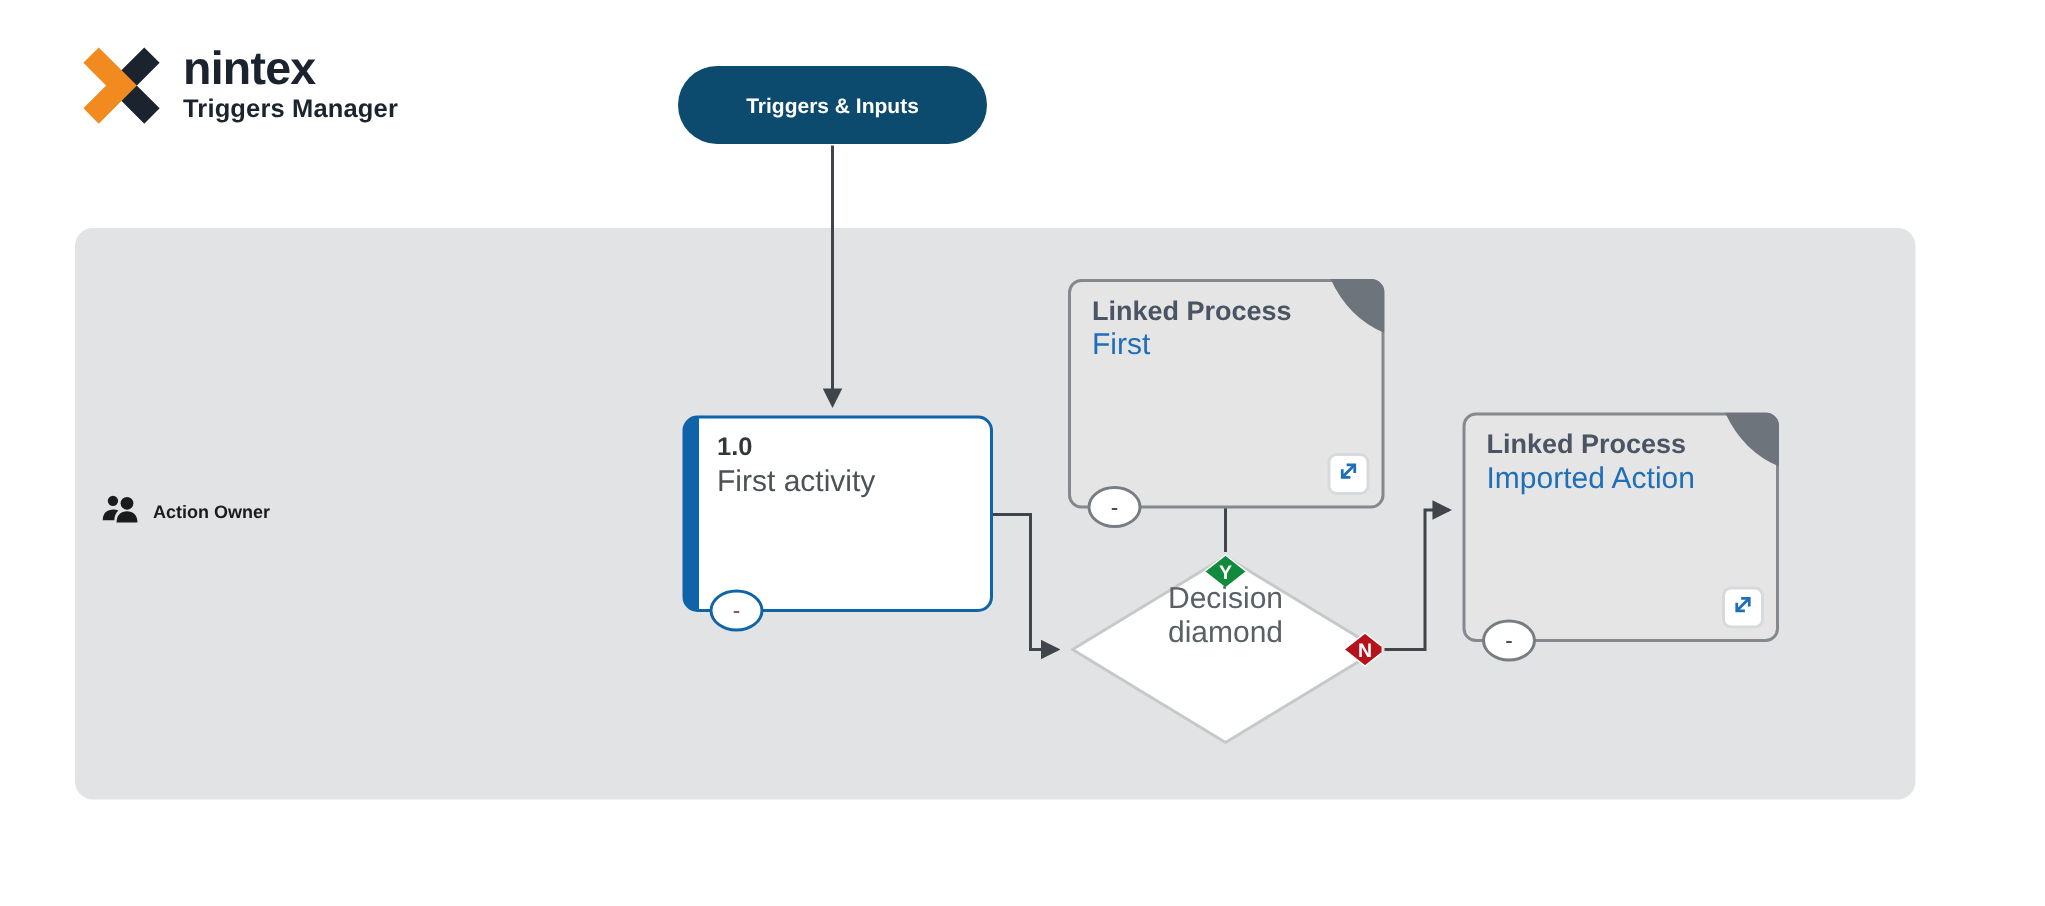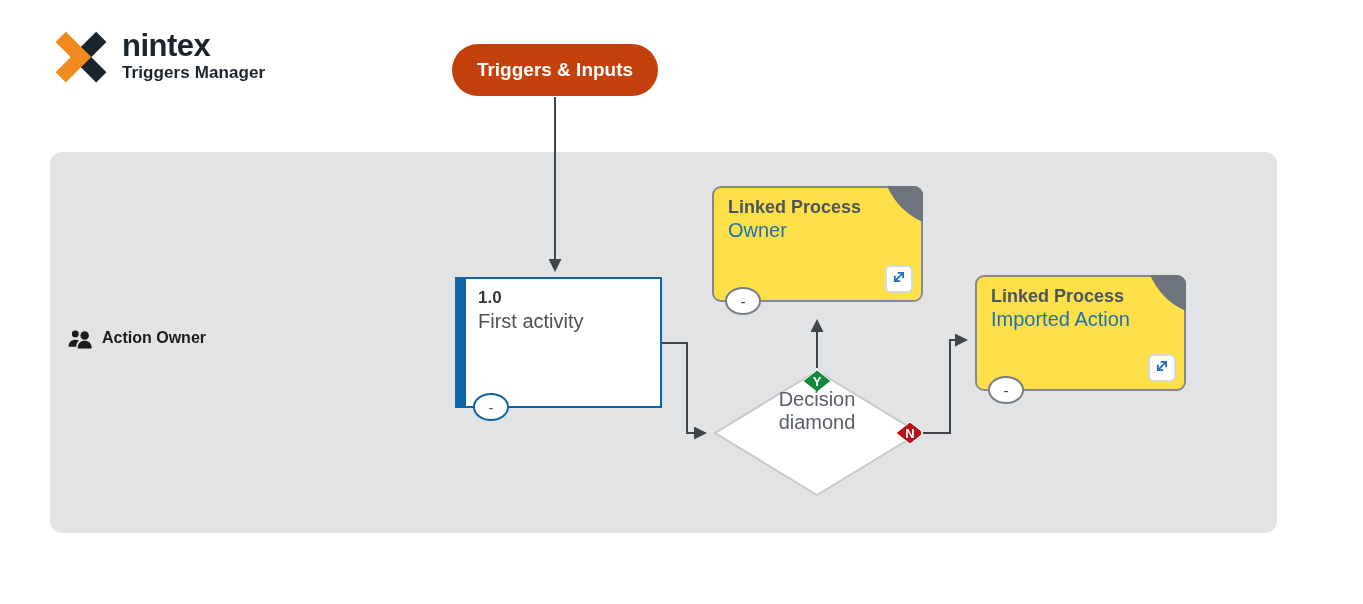--- a/index.html
+++ b/index.html
@@ -6,46 +6,46 @@
   body { background:#fff; font-family:"Liberation Sans", sans-serif; }
   .canvas { position:relative; width:1363px; height:604px; background:#ffffff; overflow:hidden; }
 
   
   .brand { position:absolute; left:52px; top:30px; display:flex; align-items:flex-start; gap:12px; }
   .brand-text { display:flex; flex-direction:column; line-height:1; }
   .brand-name { font-size:31px; font-weight:bold; color:#1b242e; letter-spacing:-0.5px; }
   .brand-sub  { font-size:17px; font-weight:bold; color:#1b242e; margin-top:3px; letter-spacing:0.1px; }
 
   .trigger-pill { position:absolute; left:452px; top:44px; width:206px; height:52px;
-    background:#c2410c; border-radius:26px; display:flex; align-items:center; justify-content:center;
-    color:#fff; font-weight:bold; font-size:19px; cursor:pointer; }
+    background:#0c4a6e; border-radius:26px; display:flex; align-items:center; justify-content:center;
+    color:#fff; font-weight:bold; font-size:14px; cursor:pointer; }
 
   
   .lane { position:absolute; left:50px; top:152px; width:1227px; height:381px;
     background:#e2e3e5; border-radius:12px; }
-  .lane-label { position:absolute; left:68px; top:329px; display:flex; align-items:flex-start; gap:9px;
-    color:#1b1b1b; font-weight:bold; font-size:16px; z-index:3; }
+  .lane-label { position:absolute; left:68px; top:329px; display:flex; align-items:center; gap:9px;
+    color:#1b1b1b; font-weight:bold; font-size:12px; z-index:3; }
 
   
   .wires { position:absolute; left:0; top:0; z-index:2; pointer-events:none; }
 
   
   .node { position:absolute; z-index:3; }
   .activity { left:455px; top:277px; width:207px; height:131px; background:#fff;
-    border:2px solid #0f63a8; border-left-width:11px; border-radius:0; cursor:pointer; }
+    border:2px solid #0f63a8; border-left-width:11px; border-radius:10px; cursor:pointer; }
   .activity-num  { margin:9px 0 2px 12px; font-size:17px; font-weight:bold; color:#33373b; }
   .activity-name { margin-left:12px; font-size:20px; color:#4d5256; }
 
   .badge { position:absolute; width:36px; height:28px; background:#fff; border-radius:50%;
     display:flex; align-items:center; justify-content:center; font-size:15px; cursor:pointer; }
   .badge-blue { left:7px; bottom:-15px; border:2.5px solid #0f63a8; color:#8d3c3c; }
   .badge-gray { left:11px; bottom:-15px; border:2.5px solid #777d83; color:#2a3a55; }
 
   
-  .linked { width:211px; height:116px; background:#fde047; border:2px solid #85898e;
+  .linked { width:211px; height:153px; background:#e5e5e5; border:2px solid #85898e;
     border-radius:9px; cursor:pointer; }
   .linked-test     { left:712px; top:186px; }
   .linked-imported { left:975px; top:275px; }
   .linked-title { margin:9px 0 1px 14px; font-size:18px; font-weight:bold; color:#4a5462; }
   .linked-name  { margin-left:14px; font-size:20px; color:#1e6fb8; }
   .fold { position:absolute; top:-2px; right:-2px; width:36px; height:36px;
     overflow:hidden; border-top-right-radius:9px; }
   .expand-btn { position:absolute; right:8px; bottom:7px; width:28px; height:28px;
     background:#fff; border:2px solid #d7dadd; border-radius:6px;
     display:flex; align-items:center; justify-content:center; cursor:pointer; }
@@ -106,21 +106,21 @@
     <div class="badge badge-blue">-</div>
   </div>
 
   <div class="node linked linked-test">
     <div class="fold">
       <svg width="36" height="36">
           <path d="M0,0 L36,0 L36,36 Q12,26 0,0 Z" fill="#6d747b"></path>
         </svg>
     </div>
     <div class="linked-title">Linked Process</div>
-    <div class="linked-name">Owner</div>
+    <div class="linked-name">First</div>
     <div class="expand-btn">
       <span>
         <svg width="20" height="20" viewBox="0 0 24 24" fill="none" stroke="#1e6fb8" stroke-width="2.2">
           <path d="M8,16 L16,8"></path>
             <path d="M10.5,7 L17,7 L17,13.5"></path>
             <path d="M13.5,17 L7,17 L7,10.5"></path>
         </svg>
       </span>
     </div>
     <div class="badge badge-gray">-</div>

